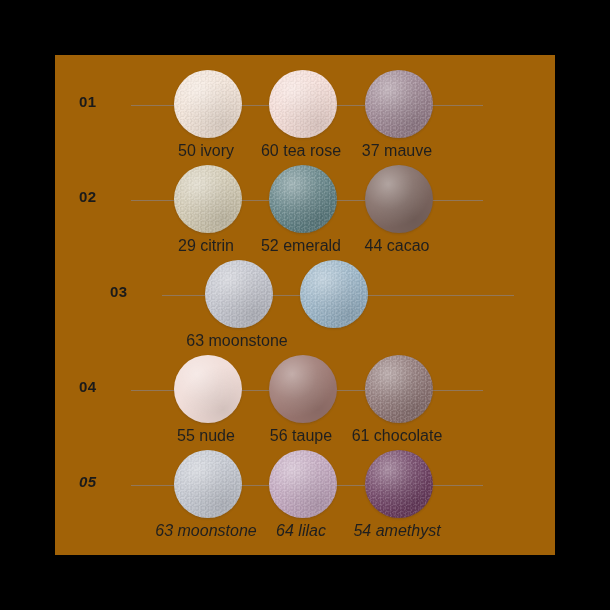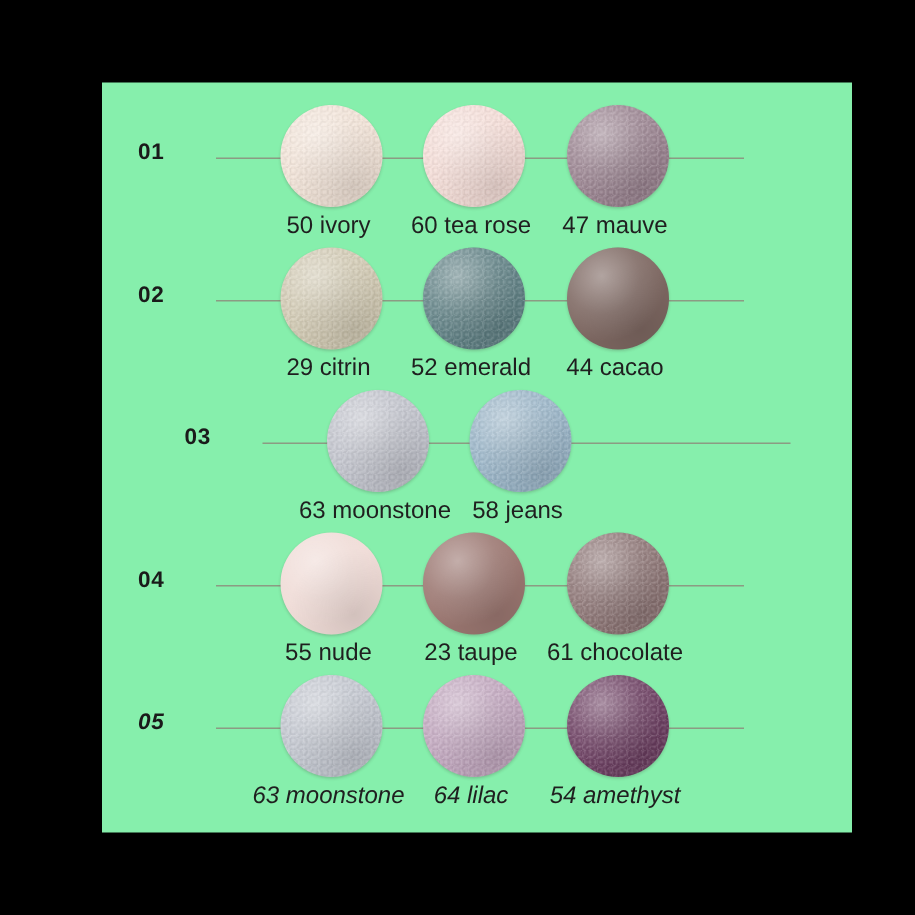--- a/index.html
+++ b/index.html
@@ -8,25 +8,25 @@
     background: #000000;
   }
   body {
     width: 610px;
     height: 610px;
     overflow: hidden;
     font-family: "Liberation Sans", sans-serif;
   }
   #chart-frame {
     position: absolute;
-    left: 68px;
+    left: 55px;
     top: 55px;
     width: 500px;
     height: 500px;
-    background: #86efac;
+    background: #a16207;
   }
   .palette-rows {
     position: absolute;
     left: 0;
     top: 0;
     width: 500px;
     height: 500px;
   }
   .palette-row {
     position: absolute;
@@ -121,21 +121,21 @@
             <div class="grain"></div>
             <div class="sheen"></div>
           </div>
           <div class="swatch-label">60 tea rose</div>
         </div>
         <div class="swatch-group pos-2">
           <div class="swatch-dot shimmer" style="background: rgb(156, 133, 146);">
             <div class="grain"></div>
             <div class="sheen"></div>
           </div>
-          <div class="swatch-label">47 mauve</div>
+          <div class="swatch-label">37 mauve</div>
         </div>
       </div>
       <div class="palette-row" style="top: 100px;">
         <div class="row-number">02</div>
         <div class="connector-line" style="background: rgb(141, 127, 118);"></div>
         <div class="swatch-group pos-0">
           <div class="swatch-dot shimmer" style="background: rgb(211, 203, 180);">
             <div class="grain"></div>
             <div class="sheen"></div>
           </div>
@@ -163,37 +163,36 @@
             <div class="grain"></div>
             <div class="sheen"></div>
           </div>
           <div class="swatch-label">63 moonstone</div>
         </div>
         <div class="swatch-group pos-1">
           <div class="swatch-dot shimmer" style="background: rgb(155, 182, 201);">
             <div class="grain"></div>
             <div class="sheen"></div>
           </div>
-          <div class="swatch-label">58 jeans</div>
         </div>
       </div>
       <div class="palette-row" style="top: 290px;">
         <div class="row-number">04</div>
         <div class="connector-line" style="background: rgb(141, 127, 118);"></div>
         <div class="swatch-group pos-0">
           <div class="swatch-dot" style="background: rgb(240, 220, 215);">
             <div class="sheen"></div>
           </div>
           <div class="swatch-label">55 nude</div>
         </div>
         <div class="swatch-group pos-1">
           <div class="swatch-dot" style="background: rgb(156, 120, 114);">
             <div class="sheen"></div>
           </div>
-          <div class="swatch-label">23 taupe</div>
+          <div class="swatch-label">56 taupe</div>
         </div>
         <div class="swatch-group pos-2">
           <div class="swatch-dot shimmer" style="background: rgb(143, 119, 119);">
             <div class="grain"></div>
             <div class="sheen"></div>
           </div>
           <div class="swatch-label">61 chocolate</div>
         </div>
       </div>
       <div class="palette-row" style="top: 385px; font-style: italic;">

